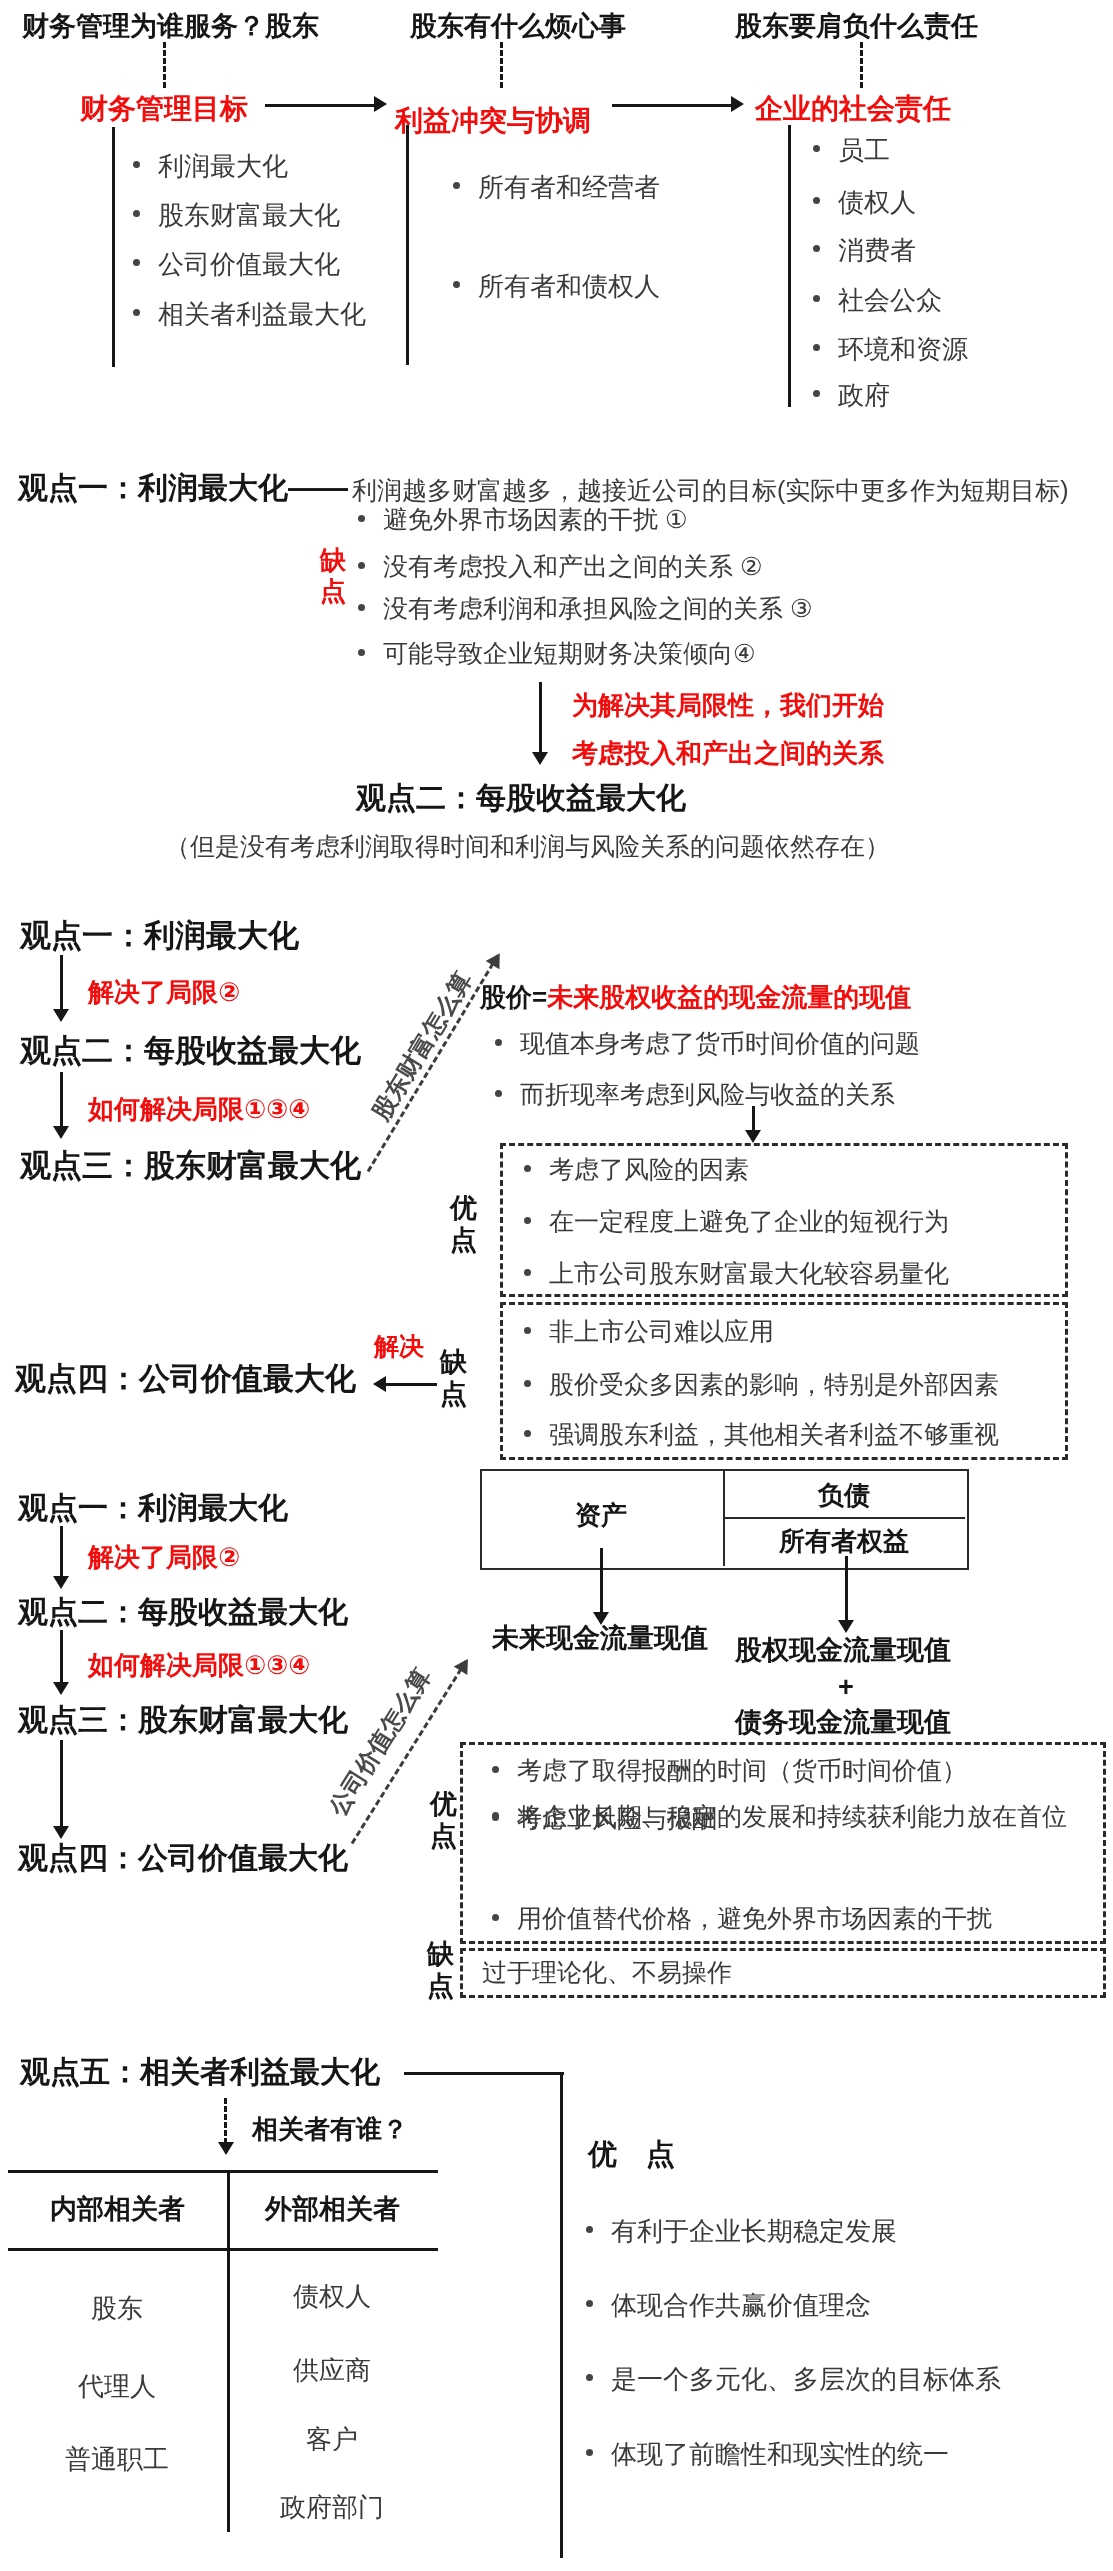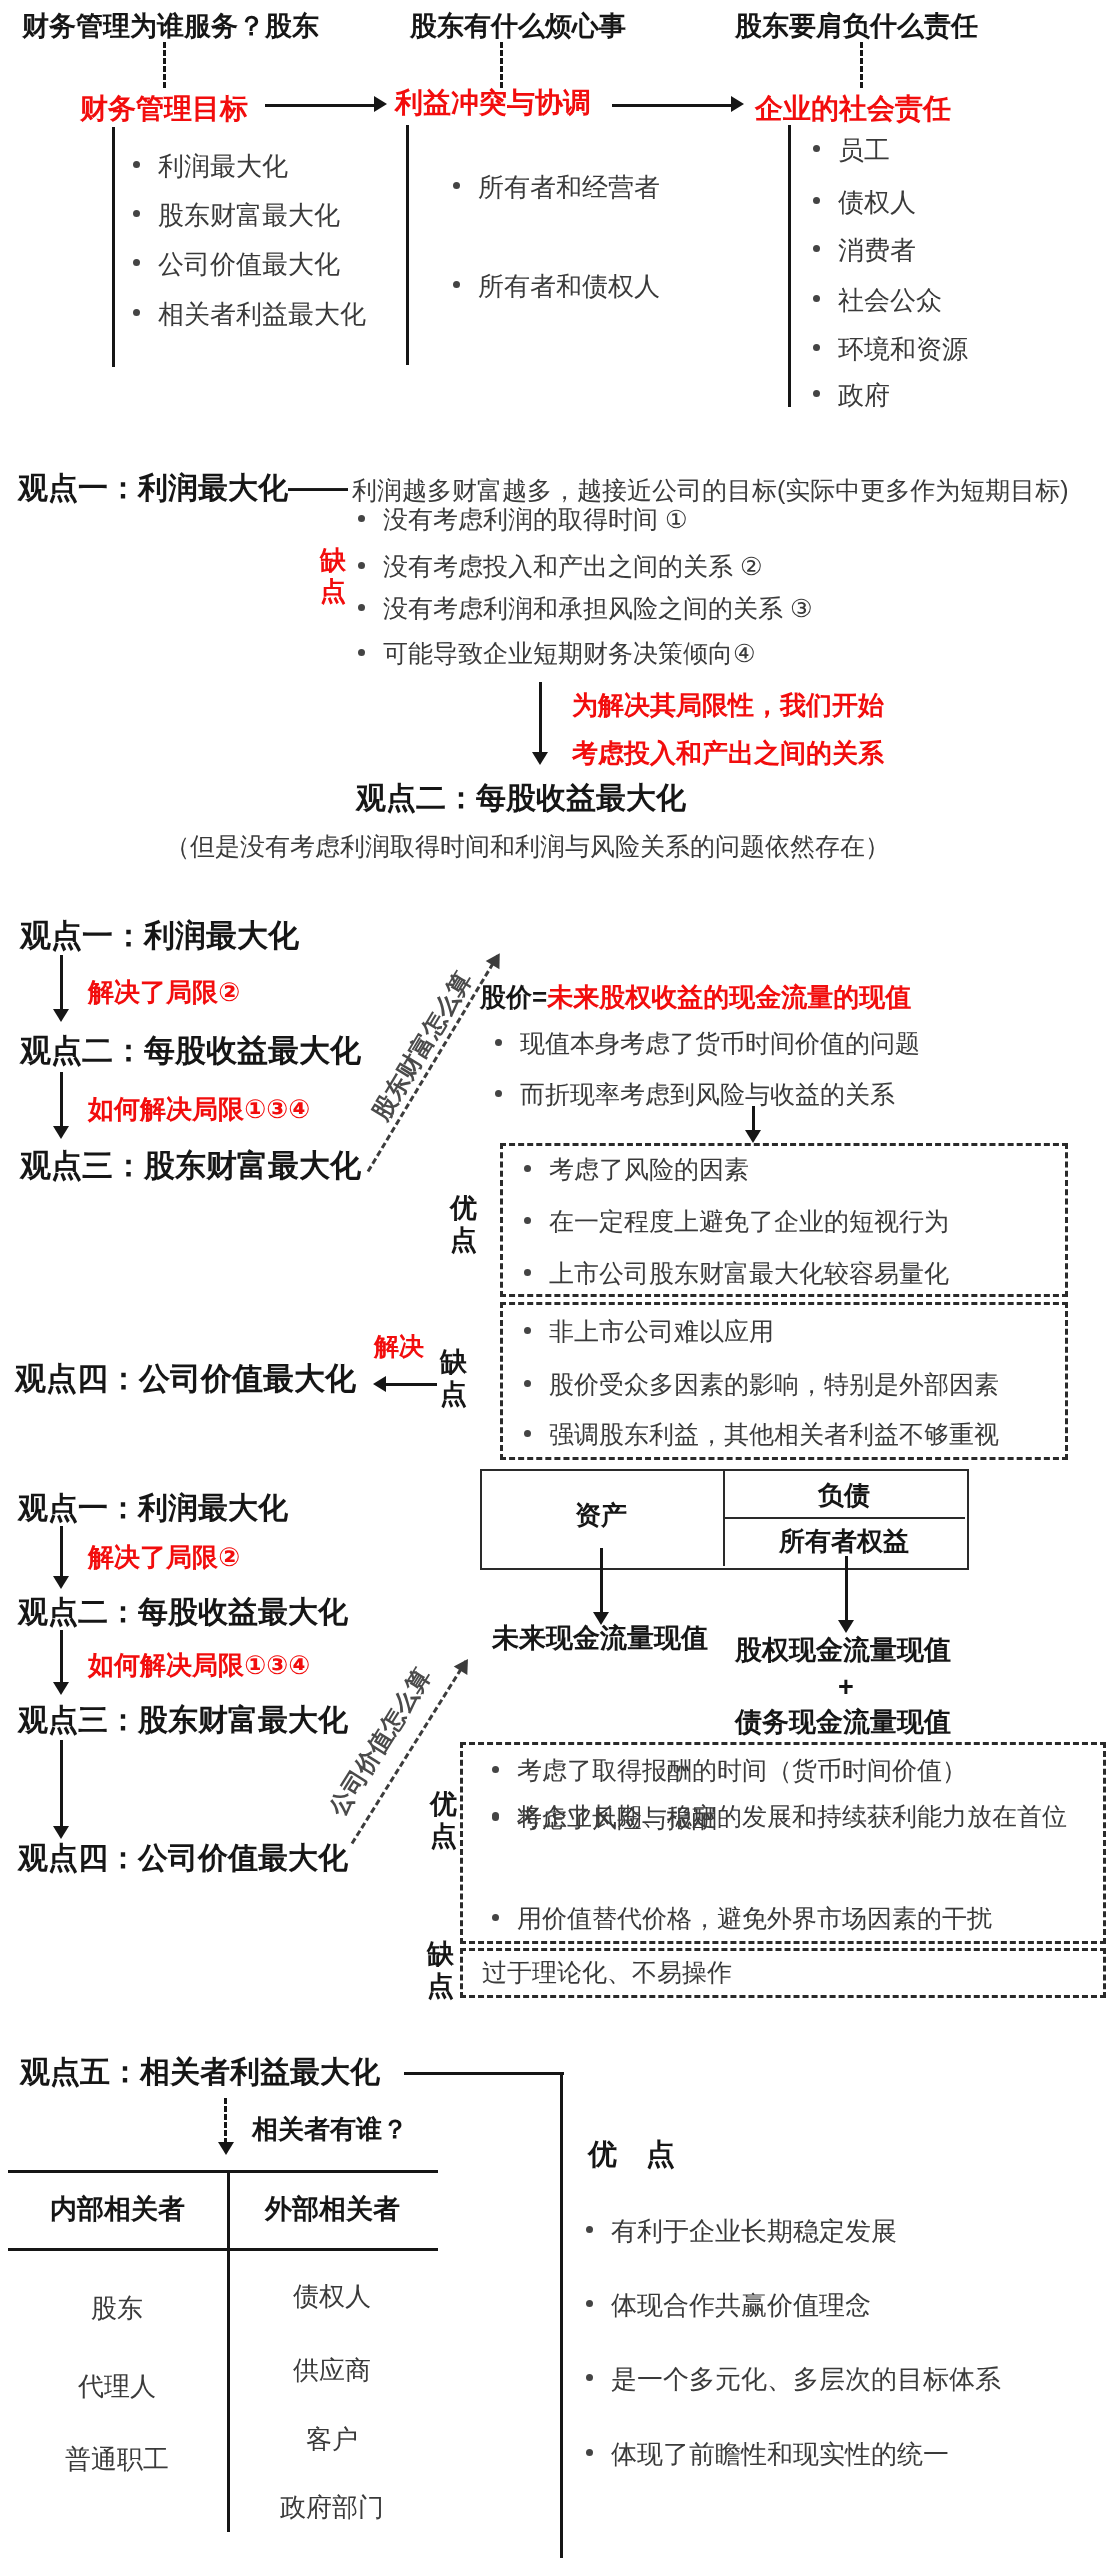--- a/index.html
+++ b/index.html
@@ -34,21 +34,21 @@
 
   <div class="c b" style="left:22px;top:8px;font-size:27px">财务管理为谁服务？股东</div>
   <div class="c b" style="left:410px;top:8px;font-size:27px">股东有什么烦心事</div>
   <div class="c b" style="left:735px;top:8px;font-size:27px">股东要肩负什么责任</div>
 
   <div class="dashv" style="left:163px;top:42px;height:46px"></div>
   <div class="dashv" style="left:500px;top:42px;height:46px"></div>
   <div class="dashv" style="left:860px;top:42px;height:46px"></div>
 
   <div class="c r" style="left:80px;top:90px;font-size:28px">财务管理目标</div>
-  <div class="c r" style="left:395px;top:84px;font-size:28px">利益冲突与协调</div>
+  <div class="c r" style="left:395px;top:102px;font-size:28px">利益冲突与协调</div>
   <div class="c r" style="left:755px;top:90px;font-size:28px">企业的社会责任</div>
 
   <div class="hbar" style="left:265px;top:104px;width:110px"></div>
   <div class="ah right" style="left:374px;top:96px"></div>
   <div class="hbar" style="left:612px;top:104px;width:120px"></div>
   <div class="ah right" style="left:731px;top:96px"></div>
 
   <div class="vbar" style="left:112px;top:127px;height:240px"></div>
   <div class="vbar" style="left:406px;top:125px;height:240px"></div>
   <div class="vbar" style="left:788px;top:125px;height:282px"></div>
@@ -104,21 +104,21 @@
       <span class="t">政府</span>
     </div>
 
   <div class="c b" style="left:18px;top:468px;font-size:30px">观点一：利润最大化——</div>
   <div class="c t" style="left:352px;top:474px;font-size:25px">利润越多财富越多，越接近公司的目标(实际中更多作为短期目标)</div>
 
   <div class="c r vtxt" style="left:318px;top:545px;font-size:26px">缺点</div>
 
   <div class="row" style="left:358px;top:503px;font-size:25px">
       <span class="dot"></span>
-      <span class="t">没有考虑利润的取得时间 ①</span>
+      <span class="t">避免外界市场因素的干扰 ①</span>
     </div>
   <div class="row" style="left:358px;top:592px;font-size:25px">
       <span class="dot"></span>
       <span class="t">没有考虑利润和承担风险之间的关系 ③</span>
     </div>
   <div class="row" style="left:358px;top:550px;font-size:25px">
       <span class="dot"></span>
       <span class="t">没有考虑投入和产出之间的关系 ②</span>
     </div>
   <div class="row" style="left:358px;top:637px;font-size:25px">

